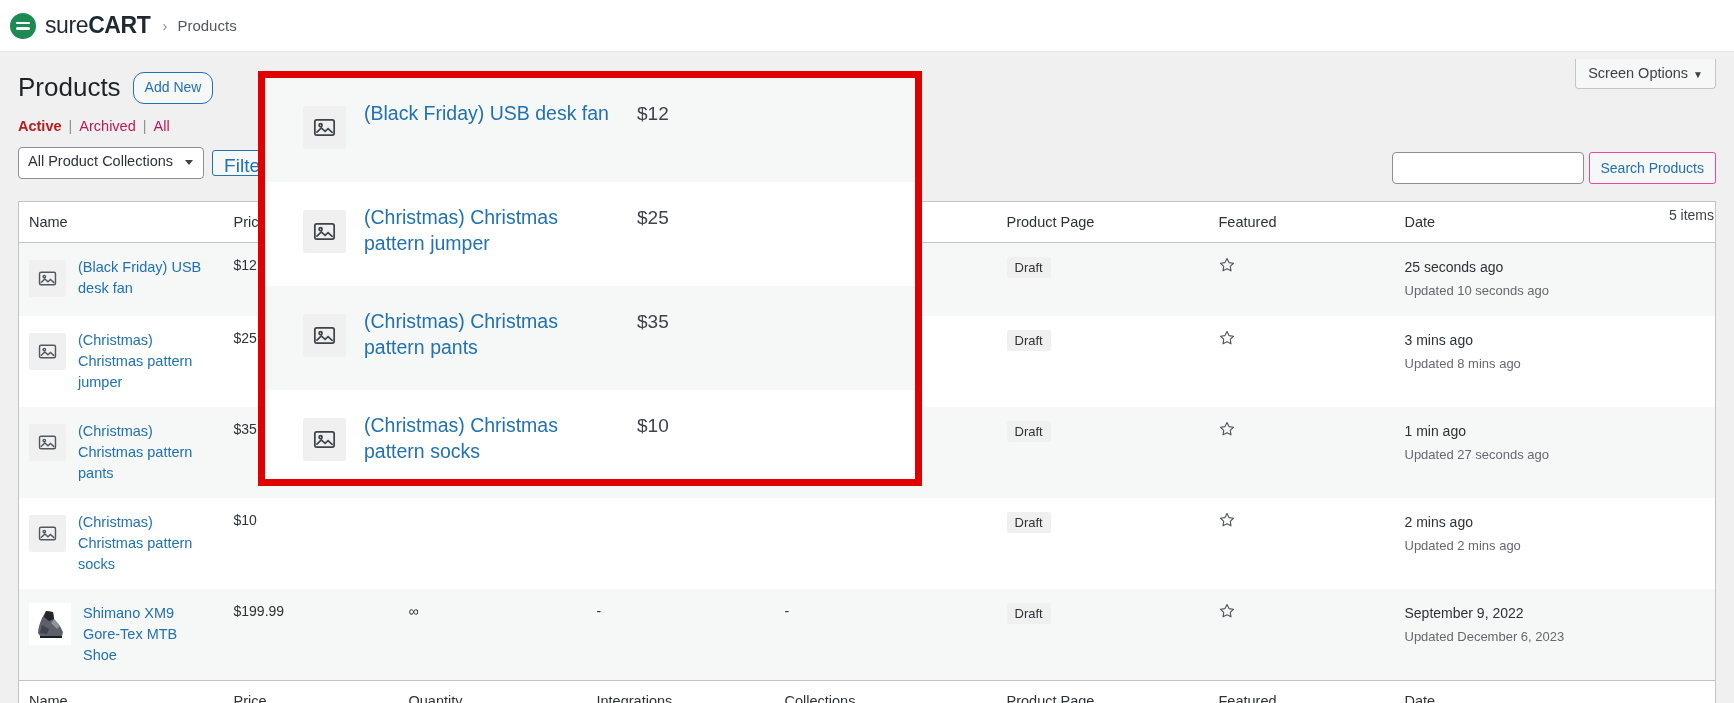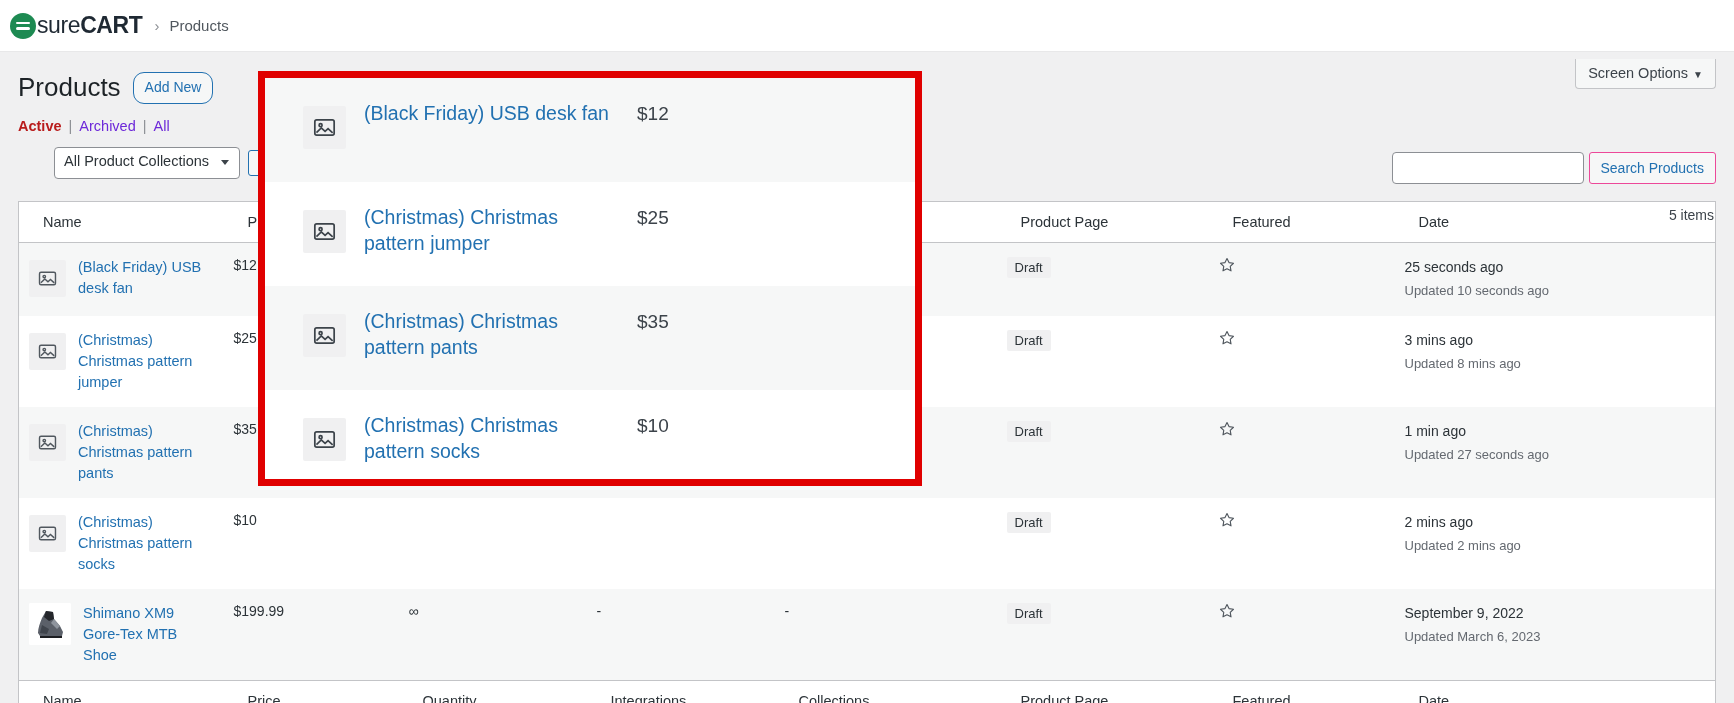--- a/index.html
+++ b/index.html
@@ -11,21 +11,21 @@
   }
   body { position: relative; }
 
   
   .topbar {
     height: 52px; background: #fff;
     display: flex; align-items: center;
     padding-left: 10px;
     border-bottom: 1px solid #e8e8e9;
   }
-  .logo-wrap { display: flex; align-items: center; gap: 1px; }
+  .logo-wrap { display: flex; align-items: center; gap: 9px; }
   .logo-mark {
     width: 26px; height: 26px; border-radius: 50%;
     background: #1d8a52; position: relative; flex: 0 0 auto;
   }
   .logo-mark::before, .logo-mark::after {
     content: ""; position: absolute; left: 6px; width: 14px; height: 2.6px;
     background: #fff; border-radius: 2px;
   }
   .logo-mark::before { top: 9px; }
   .logo-mark::after  { top: 14.5px; }
@@ -53,32 +53,32 @@
   .btn-addnew {
     font-size: 14px; color: #2271b1; background: #f6f7f7;
     border: 1px solid #2271b1; border-radius: 11px;
     padding: 4px 11px 5px; cursor: pointer; line-height: 1.5;
   }
 
   .subsubsub {
     margin-top: 14px; font-size: 14.5px; color: #2271b1;
     display: flex; align-items: center; gap: 0;
   }
-  .subsubsub a { color: #6d28d9; text-decoration: none; cursor: pointer; }
+  .subsubsub a { color: #be185d; text-decoration: none; cursor: pointer; }
   .subsubsub a.current { color: #b91c1c; font-weight: 600; }
   .subsubsub .divider { color: #8c8f94; margin: 0 7px; }
 
   .filter-row { margin-top: 13px; display: flex; align-items: center; gap: 8px; }
   .collection-select {
     font-size: 14.5px; color: #2c3338; background: #fff;
     border: 1px solid #8c8f94; border-radius: 4px;
     padding: 5px 30px 6px 9px; height: 32px;
     appearance: none; cursor: pointer; position: relative; min-width: 154px;
   }
-  .select-wrap { position: relative; display: inline-block; margin-left: 36px; }
+  .select-wrap { position: relative; display: inline-block; }
   .select-wrap::after {
     content: ""; position: absolute; right: 11px; top: 13px;
     border-left: 4.5px solid transparent; border-right: 4.5px solid transparent;
     border-top: 5.5px solid #3c434a; pointer-events: none;
   }
   .btn-filter {
     font-size: 19px; color: #2271b1; background: #f6f7f7;
     border: 1px solid #2271b1; border-radius: 3px;
     padding: 4px 11px 5px; height: 26px; cursor: pointer;
   }
@@ -104,21 +104,21 @@
   }
 
   
   table.wp-list {
     width: 100%; border-collapse: collapse; margin-top: 22px;
     background: #fff; border: 1px solid #c3c4c7; border-radius: 0;
     table-layout: fixed;
   }
   table.wp-list thead th, table.wp-list tfoot th {
     text-align: left; font-size: 14.5px; font-weight: 400; color: #2c3338;
-    padding: 12px 24px; background: #fff;
+    padding: 12px 10px; background: #fff;
   }
   table.wp-list thead th { border-bottom: 1px solid #c3c4c7; }
   table.wp-list tfoot th { border-top: 1px solid #c3c4c7; }
   table.wp-list td {
     font-size: 14px; color: #2c3338; padding: 14px 10px; vertical-align: top;
   }
   tr.row-alt td { background: #f6f7f7; }
   tr.row-plain td { background: #fff; }
 
   .col-name   { width: 205px; }
@@ -395,21 +395,21 @@
         </td>
         <td>
           <span class="star-icon">
             <svg width="16" height="16" viewBox="0 0 20 20" fill="none" stroke="#50575e" stroke-width="1.4" stroke-linejoin="round">
               <path d="M10 1.9l2.5 5.1 5.6.8-4.05 3.95.96 5.58L10 14.7l-5.01 2.63.96-5.58L1.9 7.8l5.6-.8z"></path>
             </svg>
           </span>
         </td>
         <td>
           <div class="date-main">September 9, 2022</div>
-          <div class="date-sub">Updated March 6, 2023</div>
+          <div class="date-sub">Updated December 6, 2023</div>
         </td>
       </tr>
 
     </tbody>
     <tfoot>
       <tr>
         <th class="col-name">Name</th>
         <th class="col-price">Price</th>
         <th class="col-qty">Quantity</th>
         <th class="col-integ">Integrations</th>

